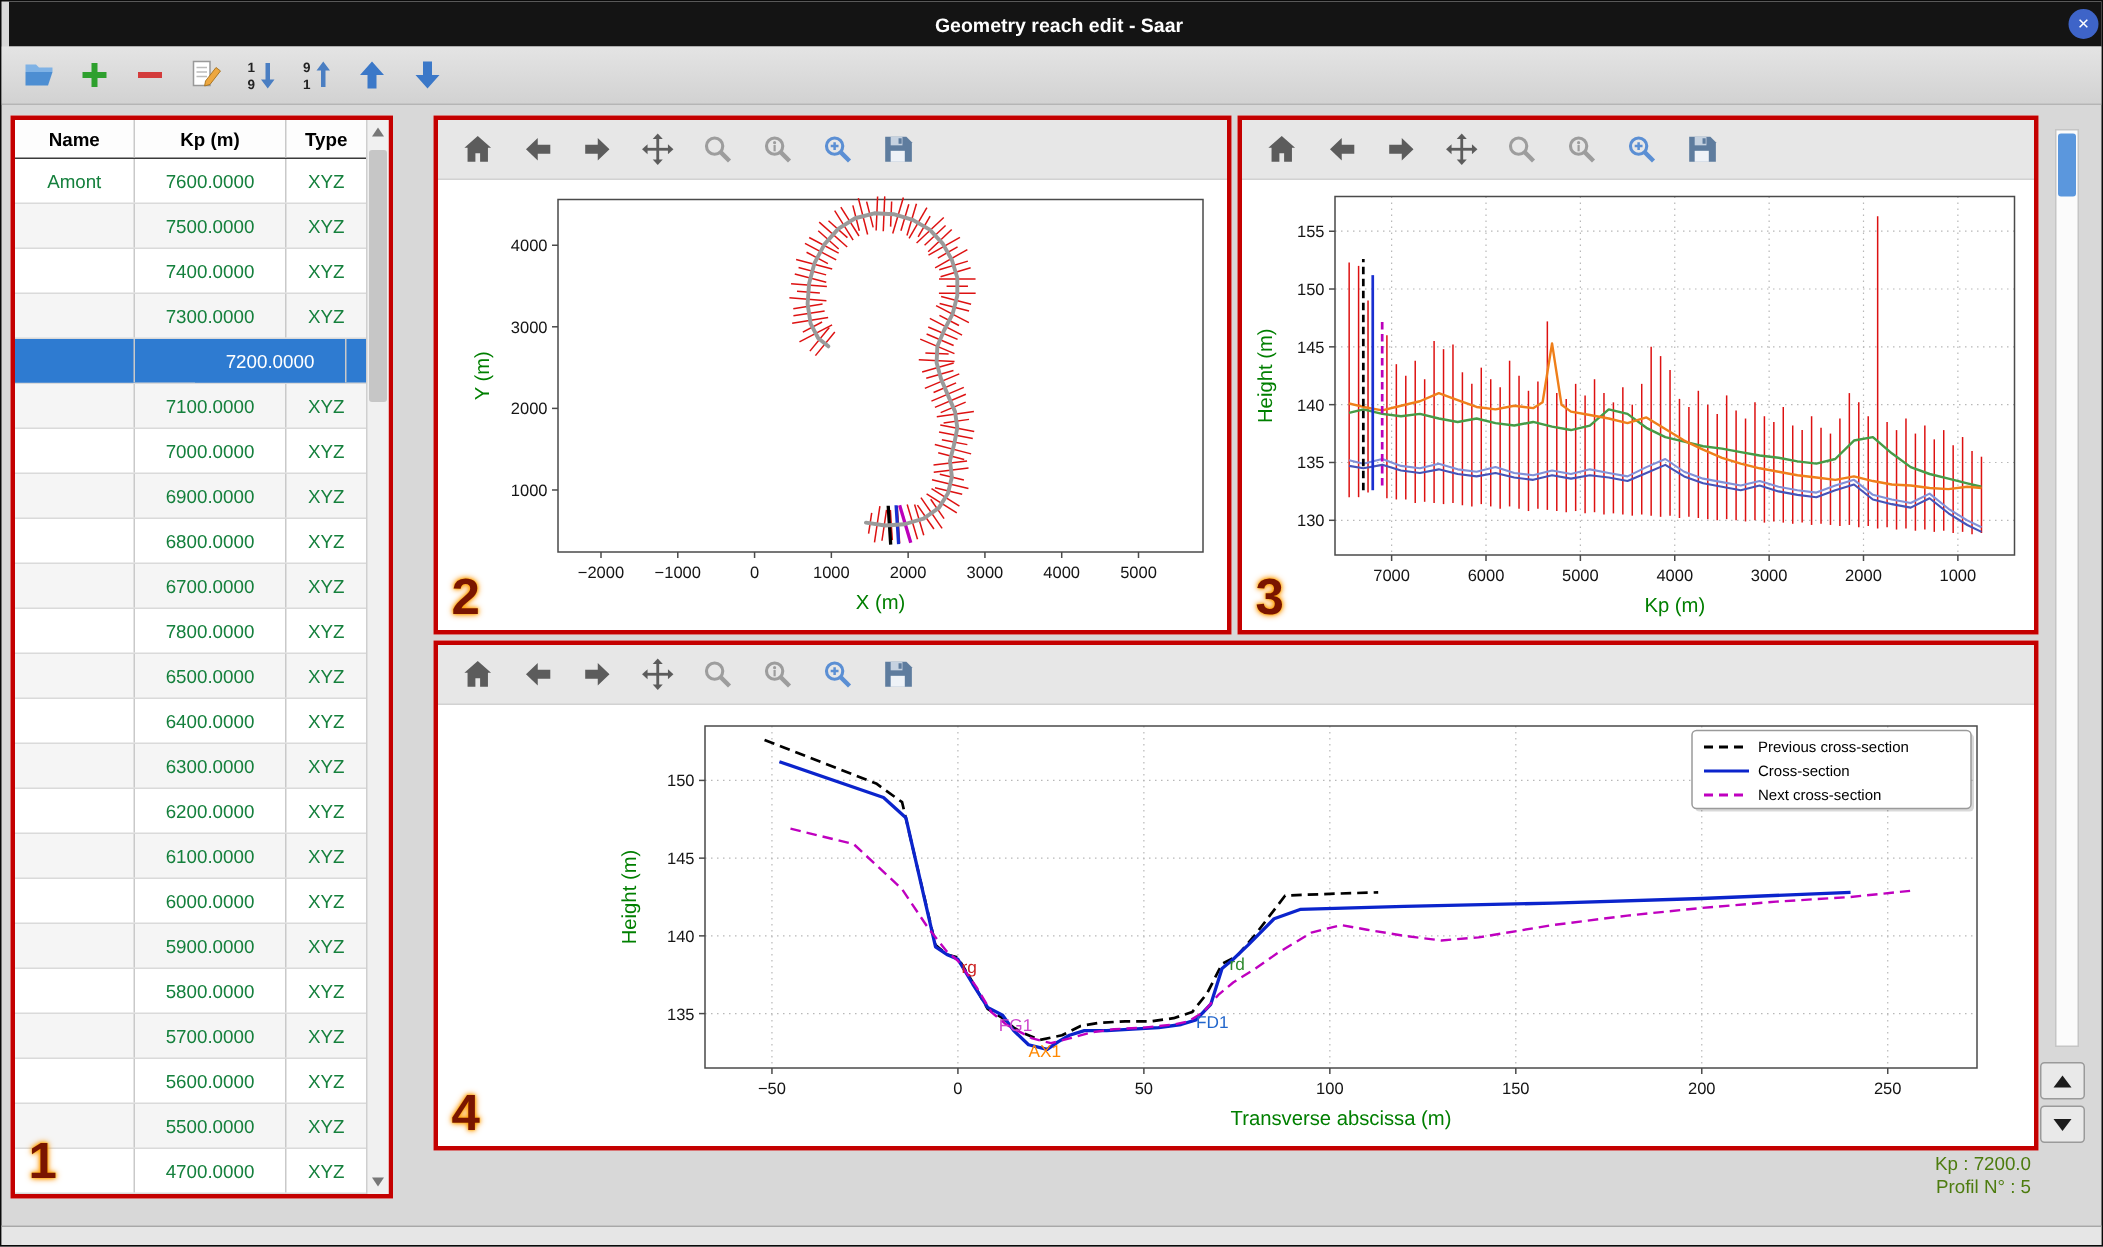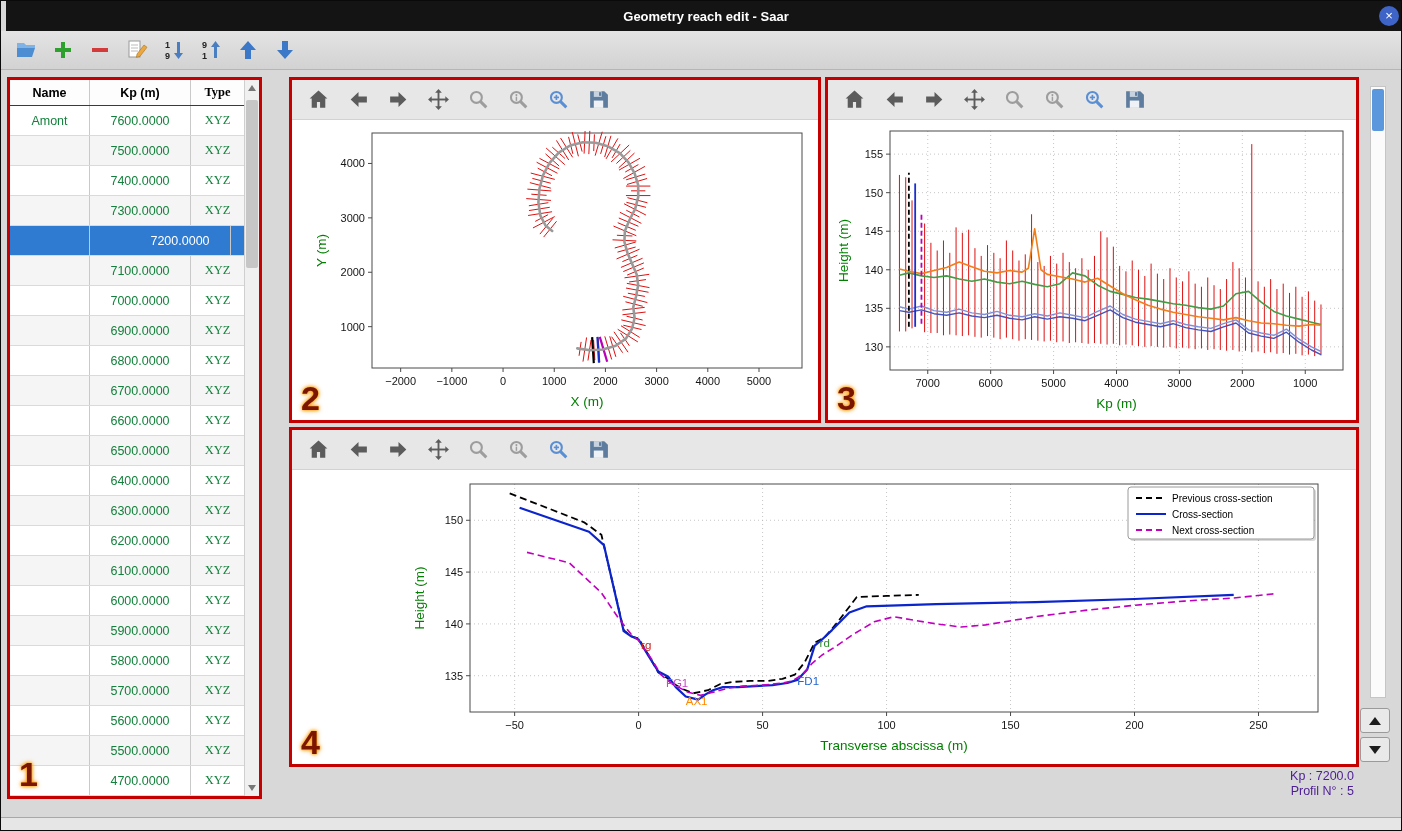--- a/index.html
+++ b/index.html
@@ -29,41 +29,41 @@
 
   .panel-num{position:absolute;left:9px;bottom:2px;font-size:34px;font-weight:bold;color:#7a1500;z-index:6;
              text-shadow:0 0 3px #ffa200,0 0 5px #ff9000,0 0 1px #ffc800;}
 
   
   .tbl{position:absolute;left:0;top:0;bottom:0;right:15px;background:#fff;display:flex;flex-direction:column;overflow:hidden;}
   .thead{display:flex;height:26px;border-bottom:1px solid #3a3a3a;background:#fdfdfd;font-weight:bold;font-size:12.5px;flex:none;}
   .th,.tcell{display:flex;align-items:center;justify-content:center;border-right:1px solid #c9c9c9;overflow:hidden;}
   .c0{width:80px;flex:none;}
   .c1{width:101px;flex:none;}
-  .c2{flex:1;border-right:none !important;font-family:Liberation Serif, serif;}
+  .c2{flex:1;border-right:none !important;}
   .tbody{flex:1;overflow:hidden;}
   .trow{display:flex;height:30px;font-size:12.5px;border-bottom:1px solid #dadada;background:#fff;color:#15803d;}
   .trow:nth-child(even){background:#f5f5f5;}
   .trow.selected,.trow.selected .tcell{background:#2e7bd1;color:#fff;gap:40px;}
   .tbl-scroll{position:absolute;right:0;top:0;bottom:0;width:15px;background:#f0f0f0;border-left:1px solid #cfcfcf;}
   .tbl-thumb{position:absolute;left:1px;right:1px;top:20px;height:168px;background:#c6c6c6;border-radius:2px;}
   .tbl-arrow{position:absolute;left:0;width:100%;height:16px;display:flex;align-items:center;justify-content:center;}
   .tri-up-s{width:0;height:0;border-left:4px solid transparent;border-right:4px solid transparent;border-bottom:6px solid #777;}
   .tri-down-s{width:0;height:0;border-left:4px solid transparent;border-right:4px solid transparent;border-top:6px solid #777;}
 
   
   .win-scroll{position:absolute;right:15px;top:85px;width:16px;height:612px;background:#fbfbfb;border:1px solid #c5c5c5;}
   .win-thumb{position:absolute;left:1px;right:1px;top:2px;height:42px;background:#5b97dd;border-radius:2px;}
   .nav-btn{position:absolute;right:11px;width:30px;height:25px;background:#e9e9e9;border:1px solid #9a9a9a;border-radius:3px;display:flex;align-items:center;justify-content:center;}
   #nav-up{top:707px;}
   #nav-down{top:736px;}
   .tri-up{width:0;height:0;border-left:6px solid transparent;border-right:6px solid transparent;border-bottom:8px solid #1c1c1c;}
   .tri-down{width:0;height:0;border-left:6px solid transparent;border-right:6px solid transparent;border-top:8px solid #1c1c1c;}
 
-  .readout{position:absolute;right:47px;top:768px;text-align:right;font-size:12.5px;color:#4c1d95;line-height:15px;}
+  .readout{position:absolute;right:47px;top:768px;text-align:right;font-size:12.5px;color:#4d7c0f;line-height:15px;}
   .statusbar{position:absolute;left:0;bottom:0;width:100%;height:13px;background:#e6e6e6;border-top:1px solid #a8a8a8;}
 </style>
 </head>
 <body>
 
 <div id="window">
 
   <div class="titlebar">
     <span class="titlebar-title">Geometry reach edit - Saar</span>
     <span class="close-btn">×</span>
@@ -176,21 +176,21 @@
             <div class="tcell c1">6800.0000</div>
             <div class="tcell c2">XYZ</div>
           </div>
           <div class="trow">
             <div class="tcell c0"></div>
             <div class="tcell c1">6700.0000</div>
             <div class="tcell c2">XYZ</div>
           </div>
           <div class="trow">
             <div class="tcell c0"></div>
-            <div class="tcell c1">6600.0000</div>
+            <div class="tcell c1">7800.0000</div>
             <div class="tcell c2">XYZ</div>
           </div>
           <div class="trow">
             <div class="tcell c0"></div>
             <div class="tcell c1">6500.0000</div>
             <div class="tcell c2">XYZ</div>
           </div>
           <div class="trow">
             <div class="tcell c0"></div>
             <div class="tcell c1">6400.0000</div>

